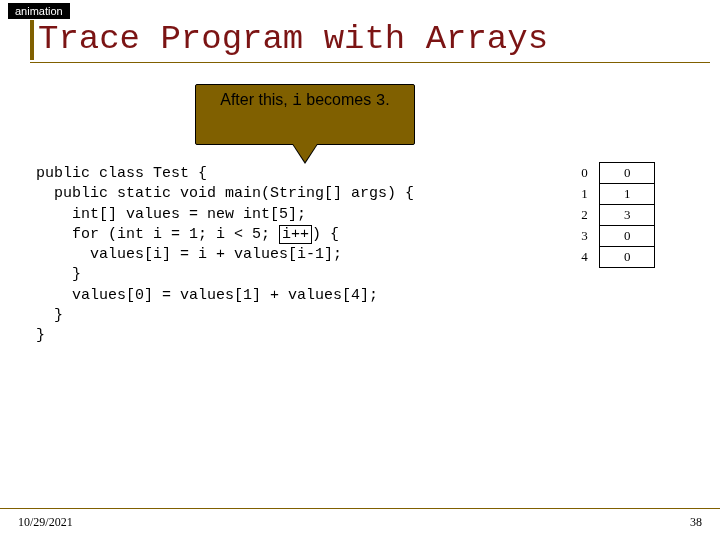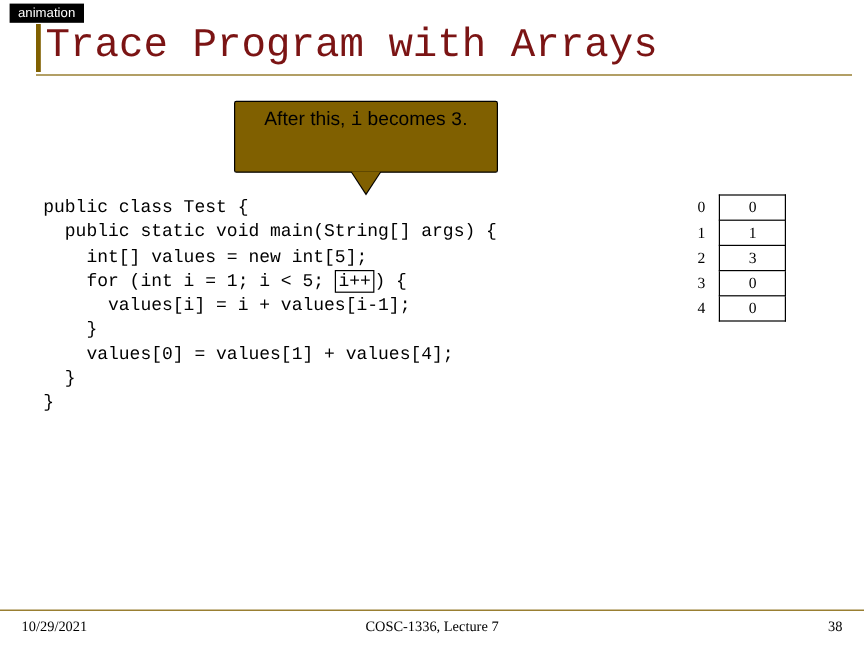--- a/index.html
+++ b/index.html
@@ -191,15 +191,14 @@
     <tr>
           <td class="idx">4</td>
           <td class="val">0</td>
         </tr>
   </tbody>
     </table>
 </div>
 
 <div class="footer">
   <span>10/29/2021</span>
-  <span class="center">COSC-1336, Lecture 7</span>
   <span>38</span>
 </div>
 
 </body></html>

